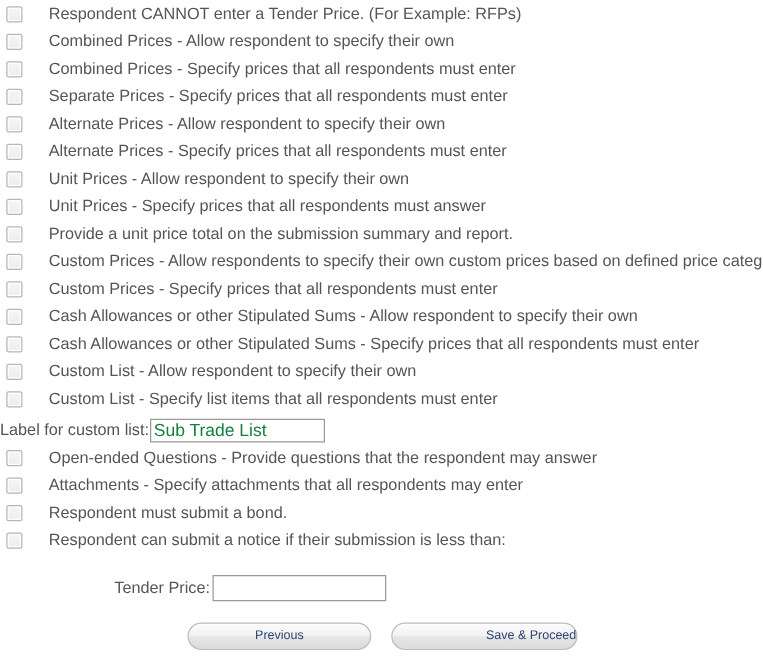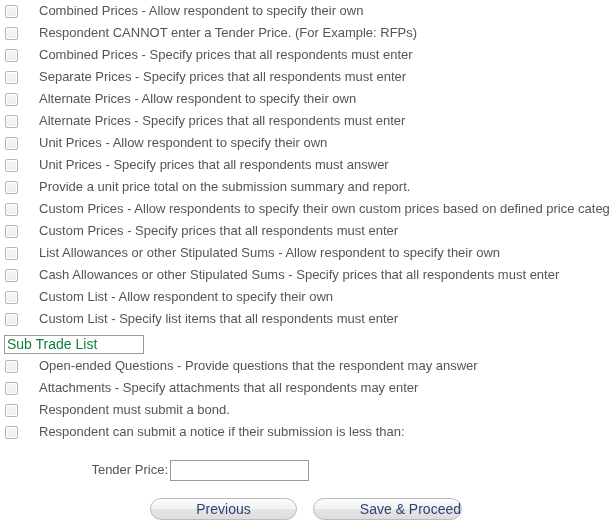--- a/index.html
+++ b/index.html
@@ -90,46 +90,46 @@
     align-items: center;
   }
   .btn {
     box-sizing: border-box;
     height: 22px;
     border: 1px solid #bcbcbc;
     border-radius: 11px;
     background: linear-gradient(to bottom, #fcfcfc 0%, #f2f2f2 48%, #e6e6e6 52%, #dcdcdc 100%);
     color: #2d4373;
     font-family: "Liberation Sans", sans-serif;
-    font-size: 14px;
+    font-size: 10px;
     line-height: 20px;
     text-align: center;
     cursor: pointer;
     box-shadow: 0 1px 0 rgba(255,255,255,0.85) inset;
     padding: 0;
   }
   #btn-previous { width: 147px; }
   #btn-save-proceed { width: 149px; margin-left: 16px; text-align: right; }
 </style>
 </head>
 <body>
 
 <div class="form-wrap">
 
   <div id="options-list">
       <div class="opt-row">
         <span class="cb"></span>
+        <span class="opt-label">Respondent CANNOT enter a Tender Price. (For Example: RFPs)</span>
+      </div>
+      <div class="opt-row">
+        <span class="cb"></span>
         <span class="opt-label">Combined Prices - Allow respondent to specify their own</span>
       </div>
       <div class="opt-row">
         <span class="cb"></span>
-        <span class="opt-label">Respondent CANNOT enter a Tender Price. (For Example: RFPs)</span>
-      </div>
-      <div class="opt-row">
-        <span class="cb"></span>
         <span class="opt-label">Combined Prices - Specify prices that all respondents must enter</span>
       </div>
       <div class="opt-row">
         <span class="cb"></span>
         <span class="opt-label">Separate Prices - Specify prices that all respondents must enter</span>
       </div>
       <div class="opt-row">
         <span class="cb"></span>
         <span class="opt-label">Alternate Prices - Allow respondent to specify their own</span>
       </div>
@@ -152,37 +152,38 @@
       <div class="opt-row">
         <span class="cb"></span>
         <span class="opt-label">Custom Prices - Allow respondents to specify their own custom prices based on defined price categories</span>
       </div>
       <div class="opt-row">
         <span class="cb"></span>
         <span class="opt-label">Custom Prices - Specify prices that all respondents must enter</span>
       </div>
       <div class="opt-row">
         <span class="cb"></span>
-        <span class="opt-label">List Allowances or other Stipulated Sums - Allow respondent to specify their own</span>
+        <span class="opt-label">Cash Allowances or other Stipulated Sums - Allow respondent to specify their own</span>
       </div>
       <div class="opt-row">
         <span class="cb"></span>
         <span class="opt-label">Cash Allowances or other Stipulated Sums - Specify prices that all respondents must enter</span>
       </div>
       <div class="opt-row">
         <span class="cb"></span>
         <span class="opt-label">Custom List - Allow respondent to specify their own</span>
       </div>
       <div class="opt-row">
         <span class="cb"></span>
         <span class="opt-label">Custom List - Specify list items that all respondents must enter</span>
       </div>
     </div>
 
   <div class="field-row" id="row-custom-list-label">
+    <span class="field-label">Label for custom list:</span>
     <input class="txt" type="text" id="custom-list-input" value="Sub Trade List" style="">
   </div>
 
   <div id="options-list-after">
       <div class="opt-row">
         <span class="cb"></span>
         <span class="opt-label">Open-ended Questions - Provide questions that the respondent may answer</span>
       </div>
       <div class="opt-row">
         <span class="cb"></span>

